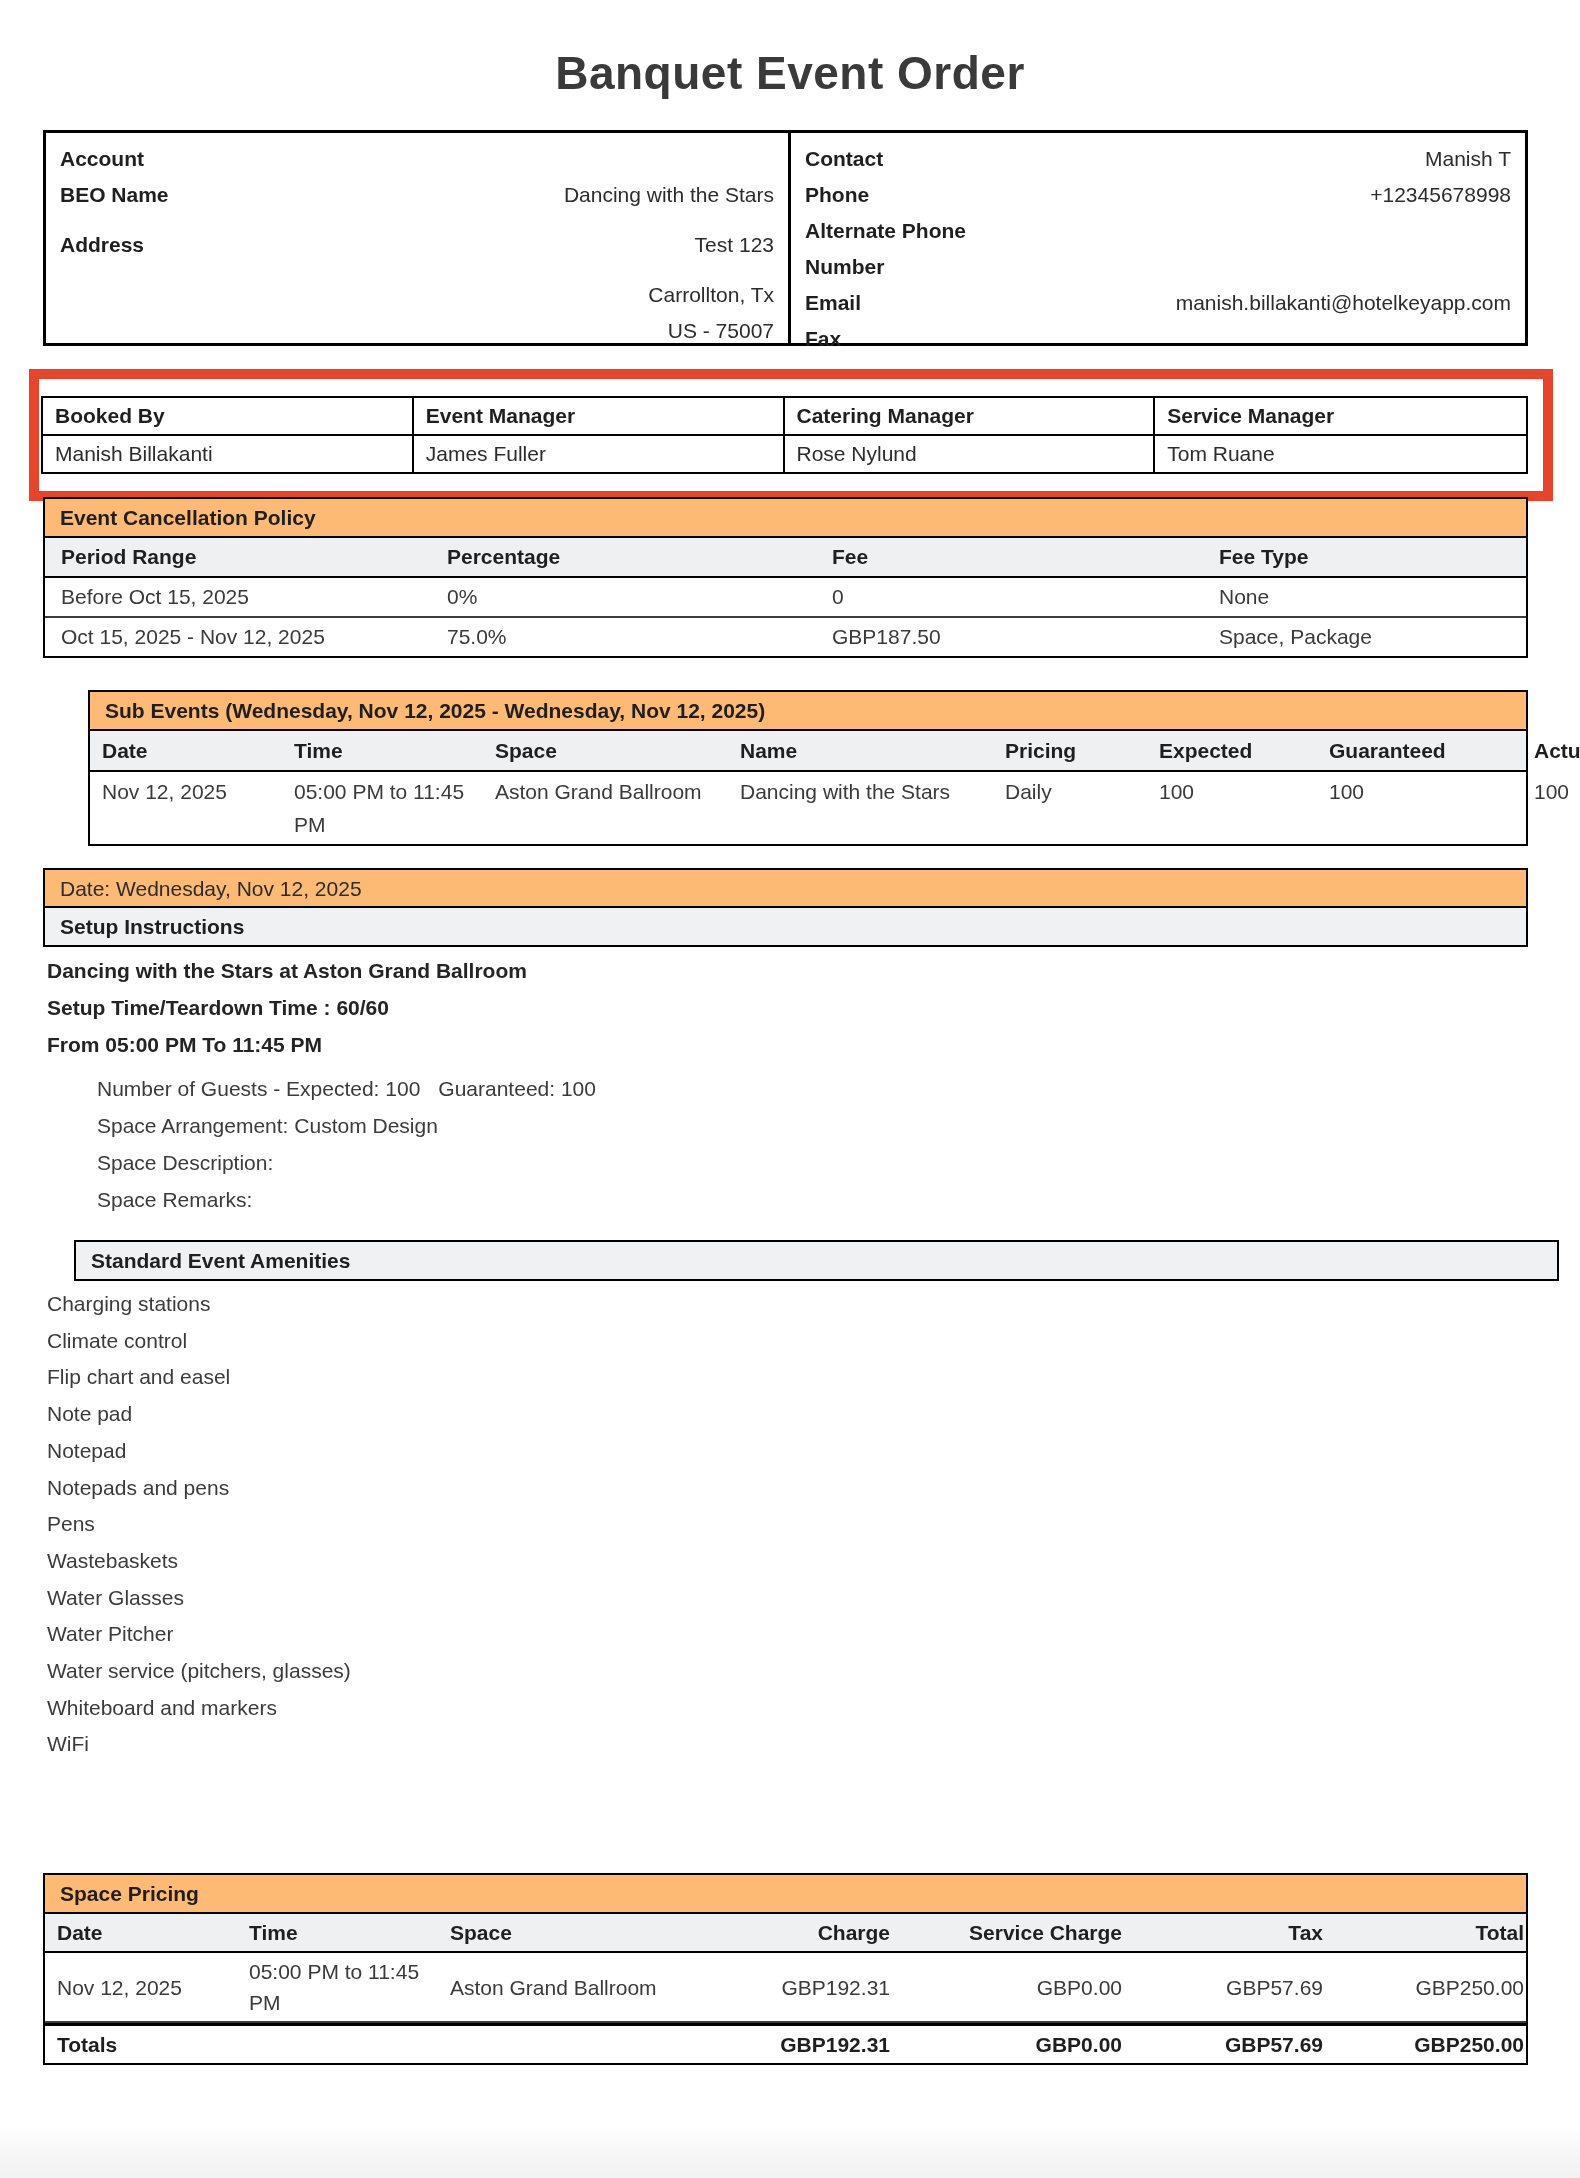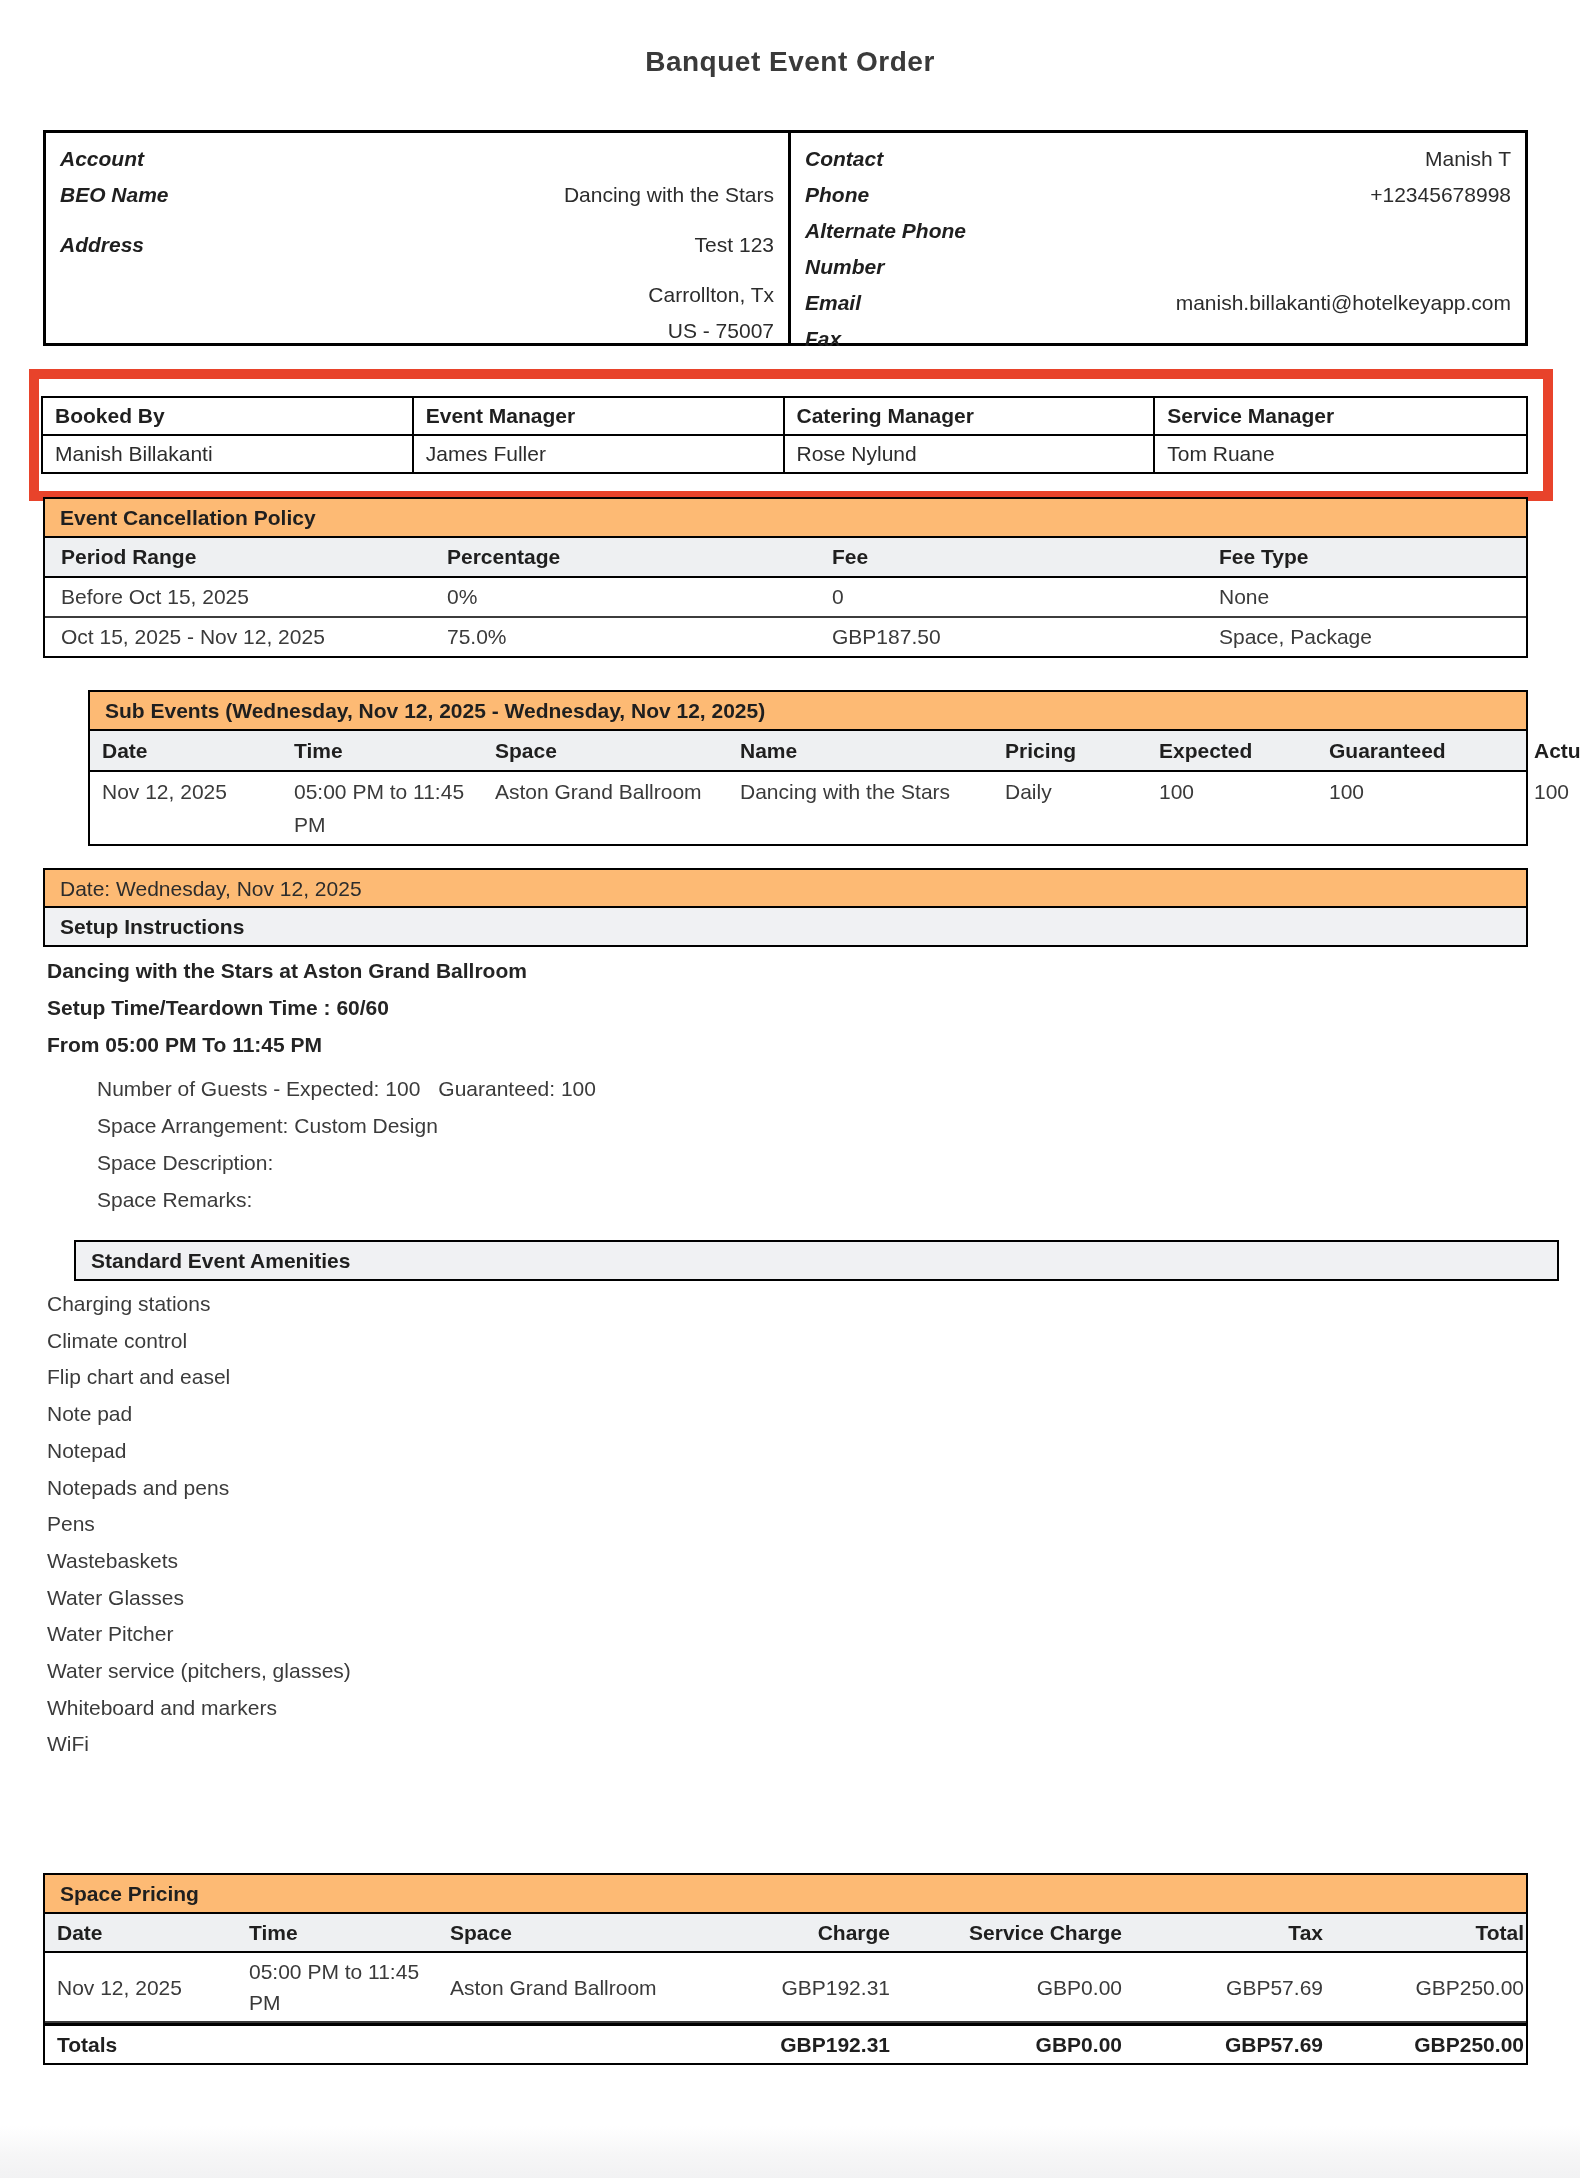--- a/index.html
+++ b/index.html
@@ -5,29 +5,29 @@
   html,body{margin:0;padding:0;background:#ffffff;}
   body{
     position:relative;width:1580px;height:2178px;overflow:hidden;
     font-family:"Liberation Sans","DejaVu Sans",sans-serif;
     color:#3a3a3a;font-size:21px;
   }
   .abs{position:absolute;}
   
   .page-title{
     top:46px;left:0;width:100%;text-align:center;
-    font-size:28px;font-weight:bold;color:#3a3a3a;letter-spacing:.5px;
+    font-size:46px;font-weight:bold;color:#3a3a3a;letter-spacing:.5px;
   }
   
   .acct{left:43px;top:130px;width:1485px;height:216px;border:3px solid #000;display:flex;box-sizing:border-box;}
   .acct-cell{padding:8px 14px;box-sizing:border-box;}
   .acct-left{width:745px;border-right:3px solid #000;}
   .acct-right{flex:1;}
   .kv{display:flex;justify-content:space-between;align-items:flex-start;line-height:36px;}
-  .kv .k{font-weight:bold;color:#1f1f1f;font-style:italic;}
+  .kv .k{font-weight:bold;color:#1f1f1f;}
   .kv .v{text-align:right;color:#2c2c2c;}
   .mt14{margin-top:14px;}
   .k-narrow{max-width:235px;line-height:36px;}
   
   .managers-box{left:29px;top:355px;width:1524px;height:132px;border:10px solid #e8432b;box-sizing:border-box;margin-top:14px;}
   .managers-table{margin:17px 15px 0 2px;border:2px solid #000;}
   .mrow{display:grid;grid-template-columns:1fr 1fr 1fr 1fr;}
   .mcell{padding:3px 12px;line-height:30px;border-right:2px solid #000;color:#2c2c2c;}
   .mcell:last-child{border-right:none;}
   .mhead .mcell{font-weight:bold;color:#1f1f1f;border-bottom:2px solid #000;}

